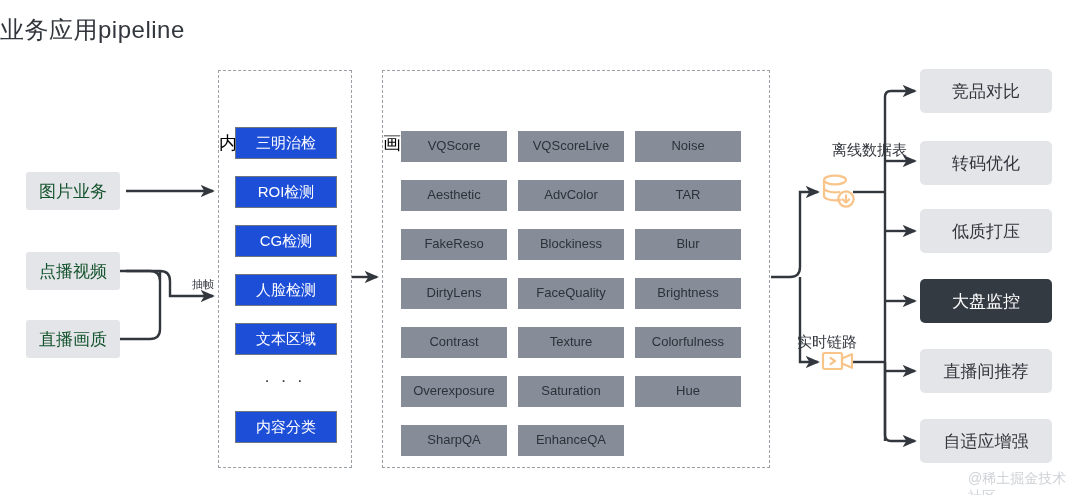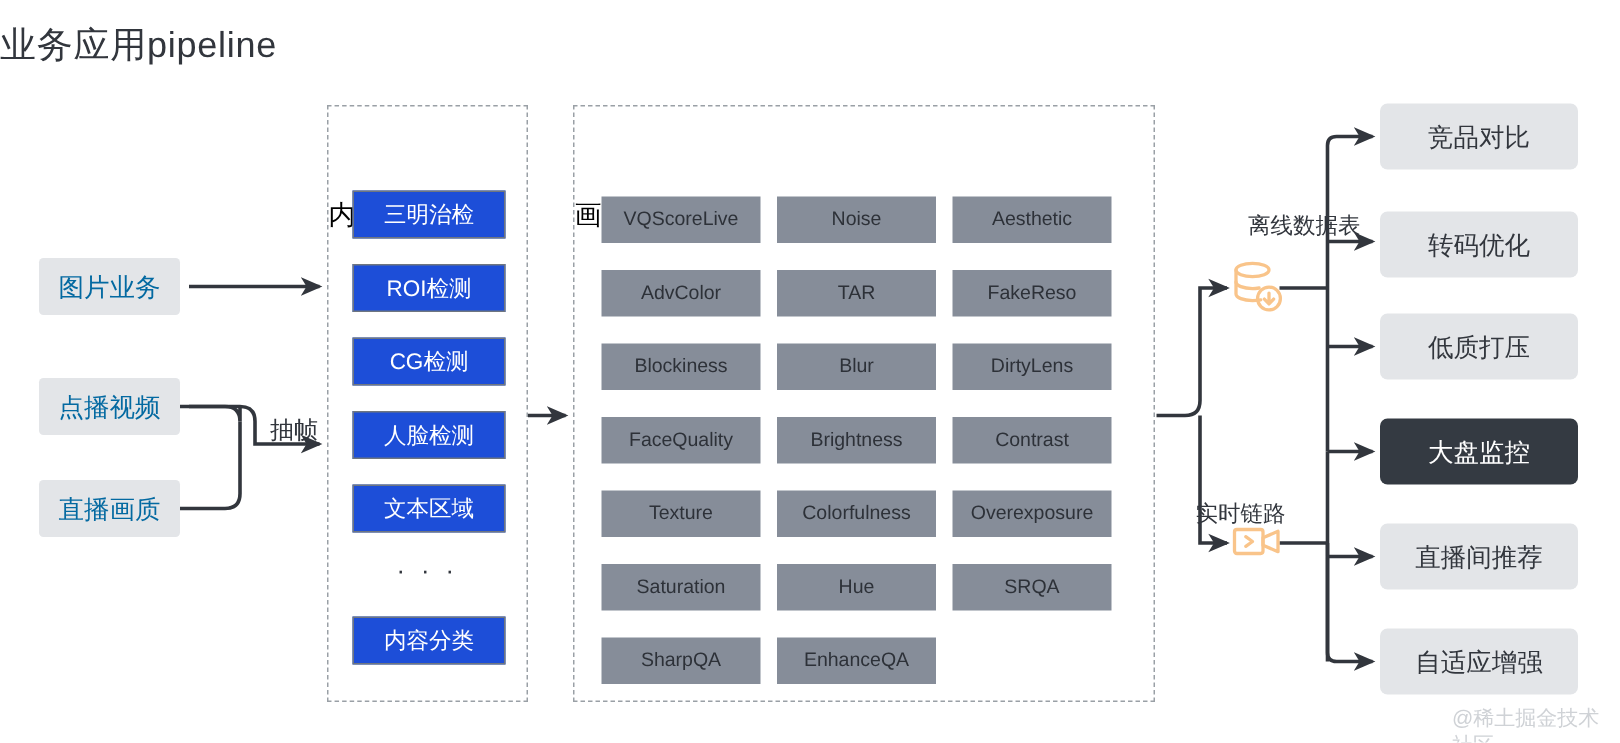--- a/index.html
+++ b/index.html
@@ -12,29 +12,29 @@
   svg.layer{pointer-events:none;}
 
   #title{
     position:absolute;left:0;top:14px;width:1080px;text-align:left;
     font-size:24px;color:#32363d;letter-spacing:0.5px;
   }
 
   
   .chip{
     position:absolute;background:#e3e5e8;border-radius:3px;
-    color:#0369a1;font-size:17px;display:flex;align-items:center;
+    color:#14532d;font-size:17px;display:flex;align-items:center;
     justify-content:center;
   }
   #chip-img{left:26px;top:172px;width:94px;height:38px;}
   #chip-vod{left:26px;top:252px;width:94px;height:38px;}
   #chip-live{left:26px;top:320px;width:94px;height:38px;}
 
   #label-chou{
-    position:absolute;left:180px;top:277px;font-size:16px;color:#32363d;
+    position:absolute;left:192px;top:277px;font-size:11px;color:#32363d;
   }
 
   
   .panel{
     position:absolute;border:1px dashed #9aa0a6;background:transparent;
   }
   #panel-understand{left:218px;top:70px;width:132px;height:396px;}
   #panel-score{left:382px;top:70px;width:386px;height:396px;}
   .panel-title{
     position:absolute;width:100%;text-align:left;font-size:18px;color:#000000;margin-top:44px;
@@ -147,38 +147,38 @@
   <div class="ubox" style="top:154px">CG检测</div>
   <div class="ubox" style="top:203px">人脸检测</div>
   <div class="ubox" style="top:252px">文本区域</div>
   <div class="dots" style="top:300px">· · ·</div>
   <div class="ubox" style="top:340px">内容分类</div>
 </div>
 
 <div class="panel" id="panel-score">
   <div class="panel-title">画质打分能力</div>
   <div id="metric-grid">
+    <div class="mbox">VQScore</div>
     <div class="mbox">VQScoreLive</div>
     <div class="mbox">Noise</div>
     <div class="mbox">Aesthetic</div>
     <div class="mbox">AdvColor</div>
     <div class="mbox">TAR</div>
     <div class="mbox">FakeReso</div>
     <div class="mbox">Blockiness</div>
     <div class="mbox">Blur</div>
     <div class="mbox">DirtyLens</div>
     <div class="mbox">FaceQuality</div>
     <div class="mbox">Brightness</div>
     <div class="mbox">Contrast</div>
     <div class="mbox">Texture</div>
     <div class="mbox">Colorfulness</div>
     <div class="mbox">Overexposure</div>
     <div class="mbox">Saturation</div>
     <div class="mbox">Hue</div>
-    <div class="mbox">SRQA</div>
     <div class="mbox">SharpQA</div>
     <div class="mbox">EnhanceQA</div>
   </div>
 </div>
 
 <div class="stage-label" id="label-offline">离线数据表</div>
 <div class="stage-label" id="label-realtime">实时链路</div>
 
 <div class="icon-box" style="left:820px;top:172px;">
   <svg width="36" height="40" viewBox="0 0 36 40" fill="none" stroke="#f9c48a" stroke-width="2.2" stroke-linecap="round" stroke-linejoin="round">

